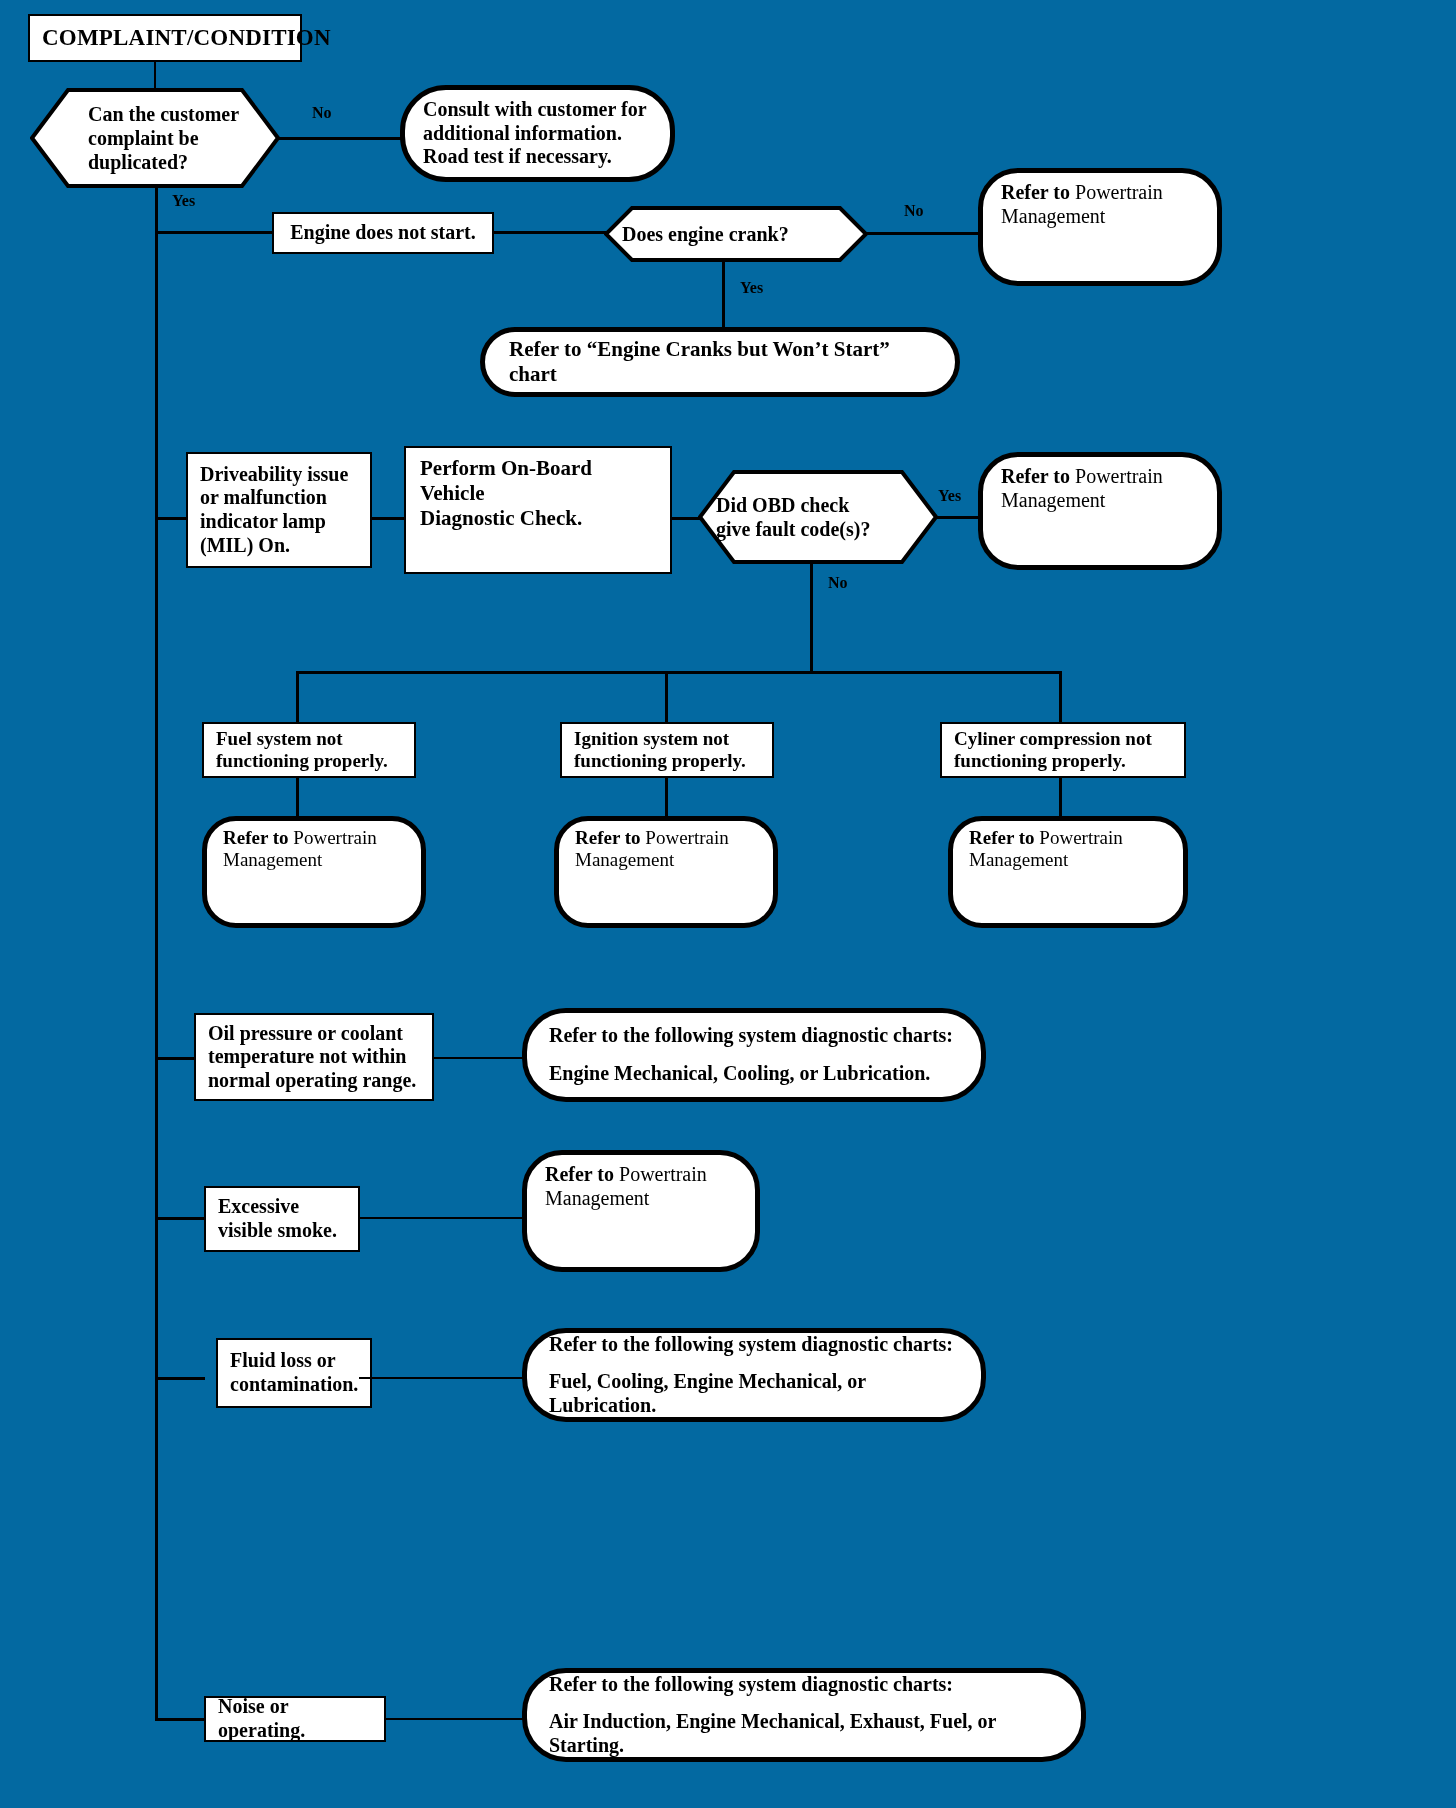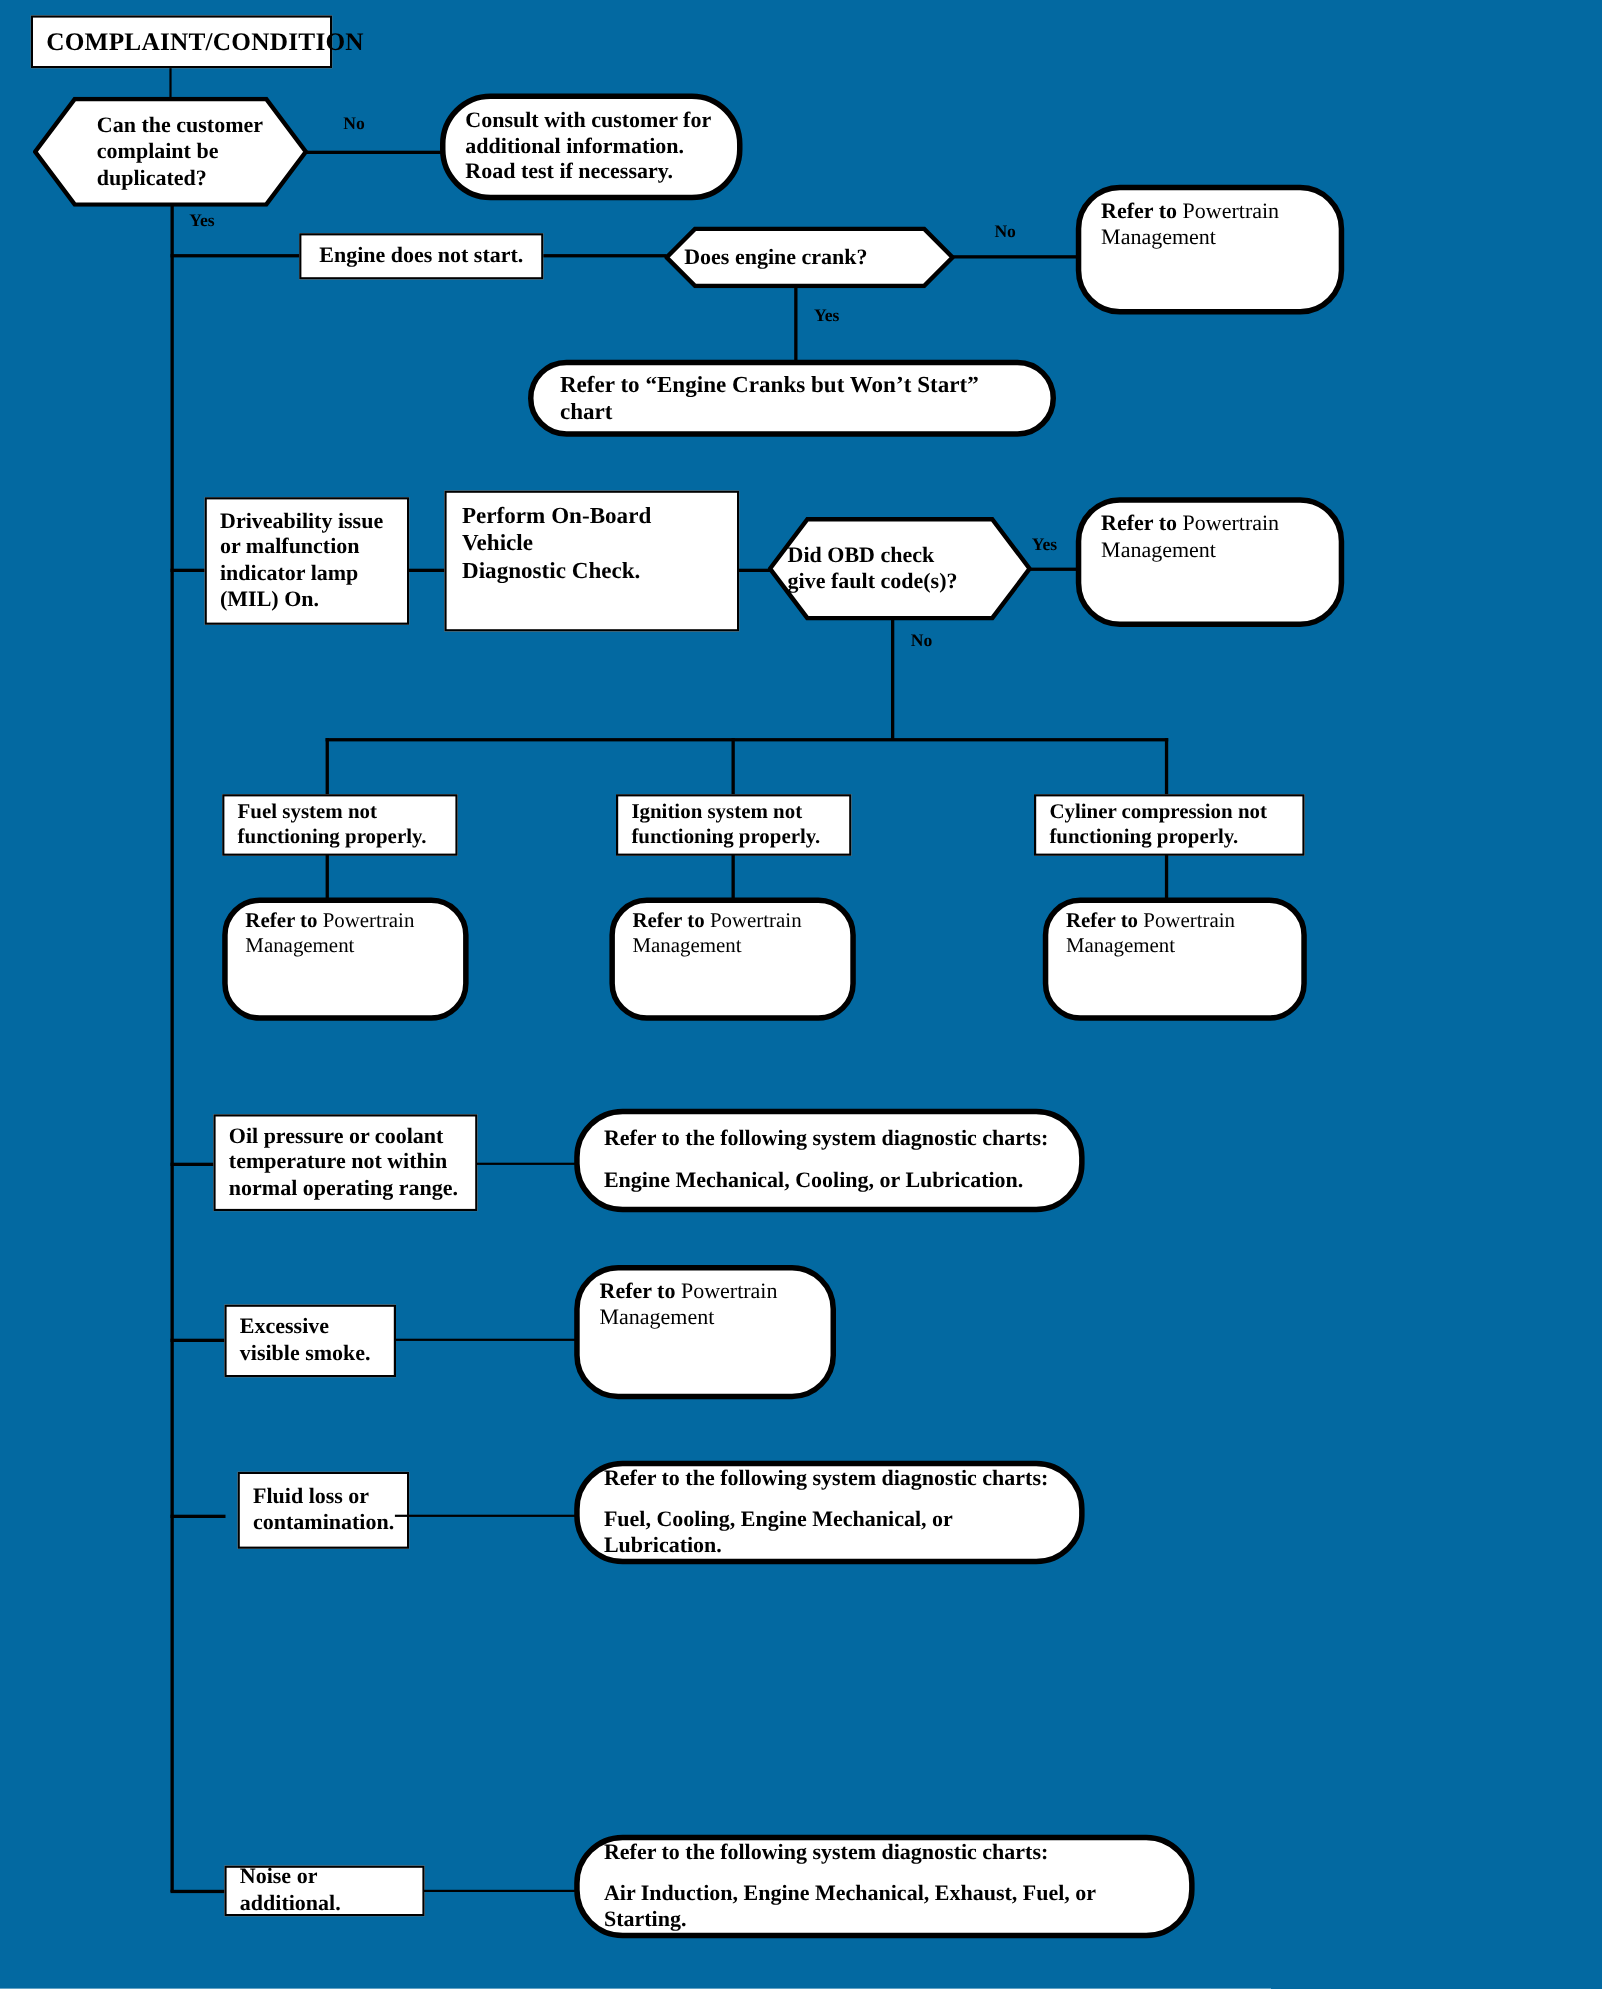--- a/index.html
+++ b/index.html
@@ -254,21 +254,21 @@
     <span class="t20 b">contamination.</span>
   </div>
   <div class="ln lnh" style="left:359px; top:1377px; width:166px; height:2px;"></div>
   <div class="node terminal" style="left:522px; top:1328px; width:464px; height:94px; padding:6px 22px; justify-content:center; border-radius:44px;">
     <span class="t20 b" style="margin-bottom:14px;">Refer to the following system diagnostic charts:</span>
     <span class="t20 b">Fuel, Cooling, Engine Mechanical, or Lubrication.</span>
   </div>
 
   <div class="ln lnh" style="left:155px; top:1718px; width:50px; height:3px;"></div>
   <div class="node rect" style="left:204px; top:1696px; width:182px; height:46px; align-items:flex-start; padding:0 12px;">
-    <span class="t20 b">Noise or additional.</span>
+    <span class="t20 b">Noise or operating.</span>
   </div>
   <div class="ln lnh" style="left:385px; top:1718px; width:140px; height:2px;"></div>
   <div class="node terminal" style="left:522px; top:1668px; width:564px; height:94px; padding:6px 22px; justify-content:center; border-radius:44px;">
     <span class="t20 b" style="margin-bottom:14px;">Refer to the following system diagnostic charts:</span>
     <span class="t20 b">Air Induction, Engine Mechanical, Exhaust, Fuel, or Starting.</span>
   </div>
 
 </div>
 
 </body></html>

